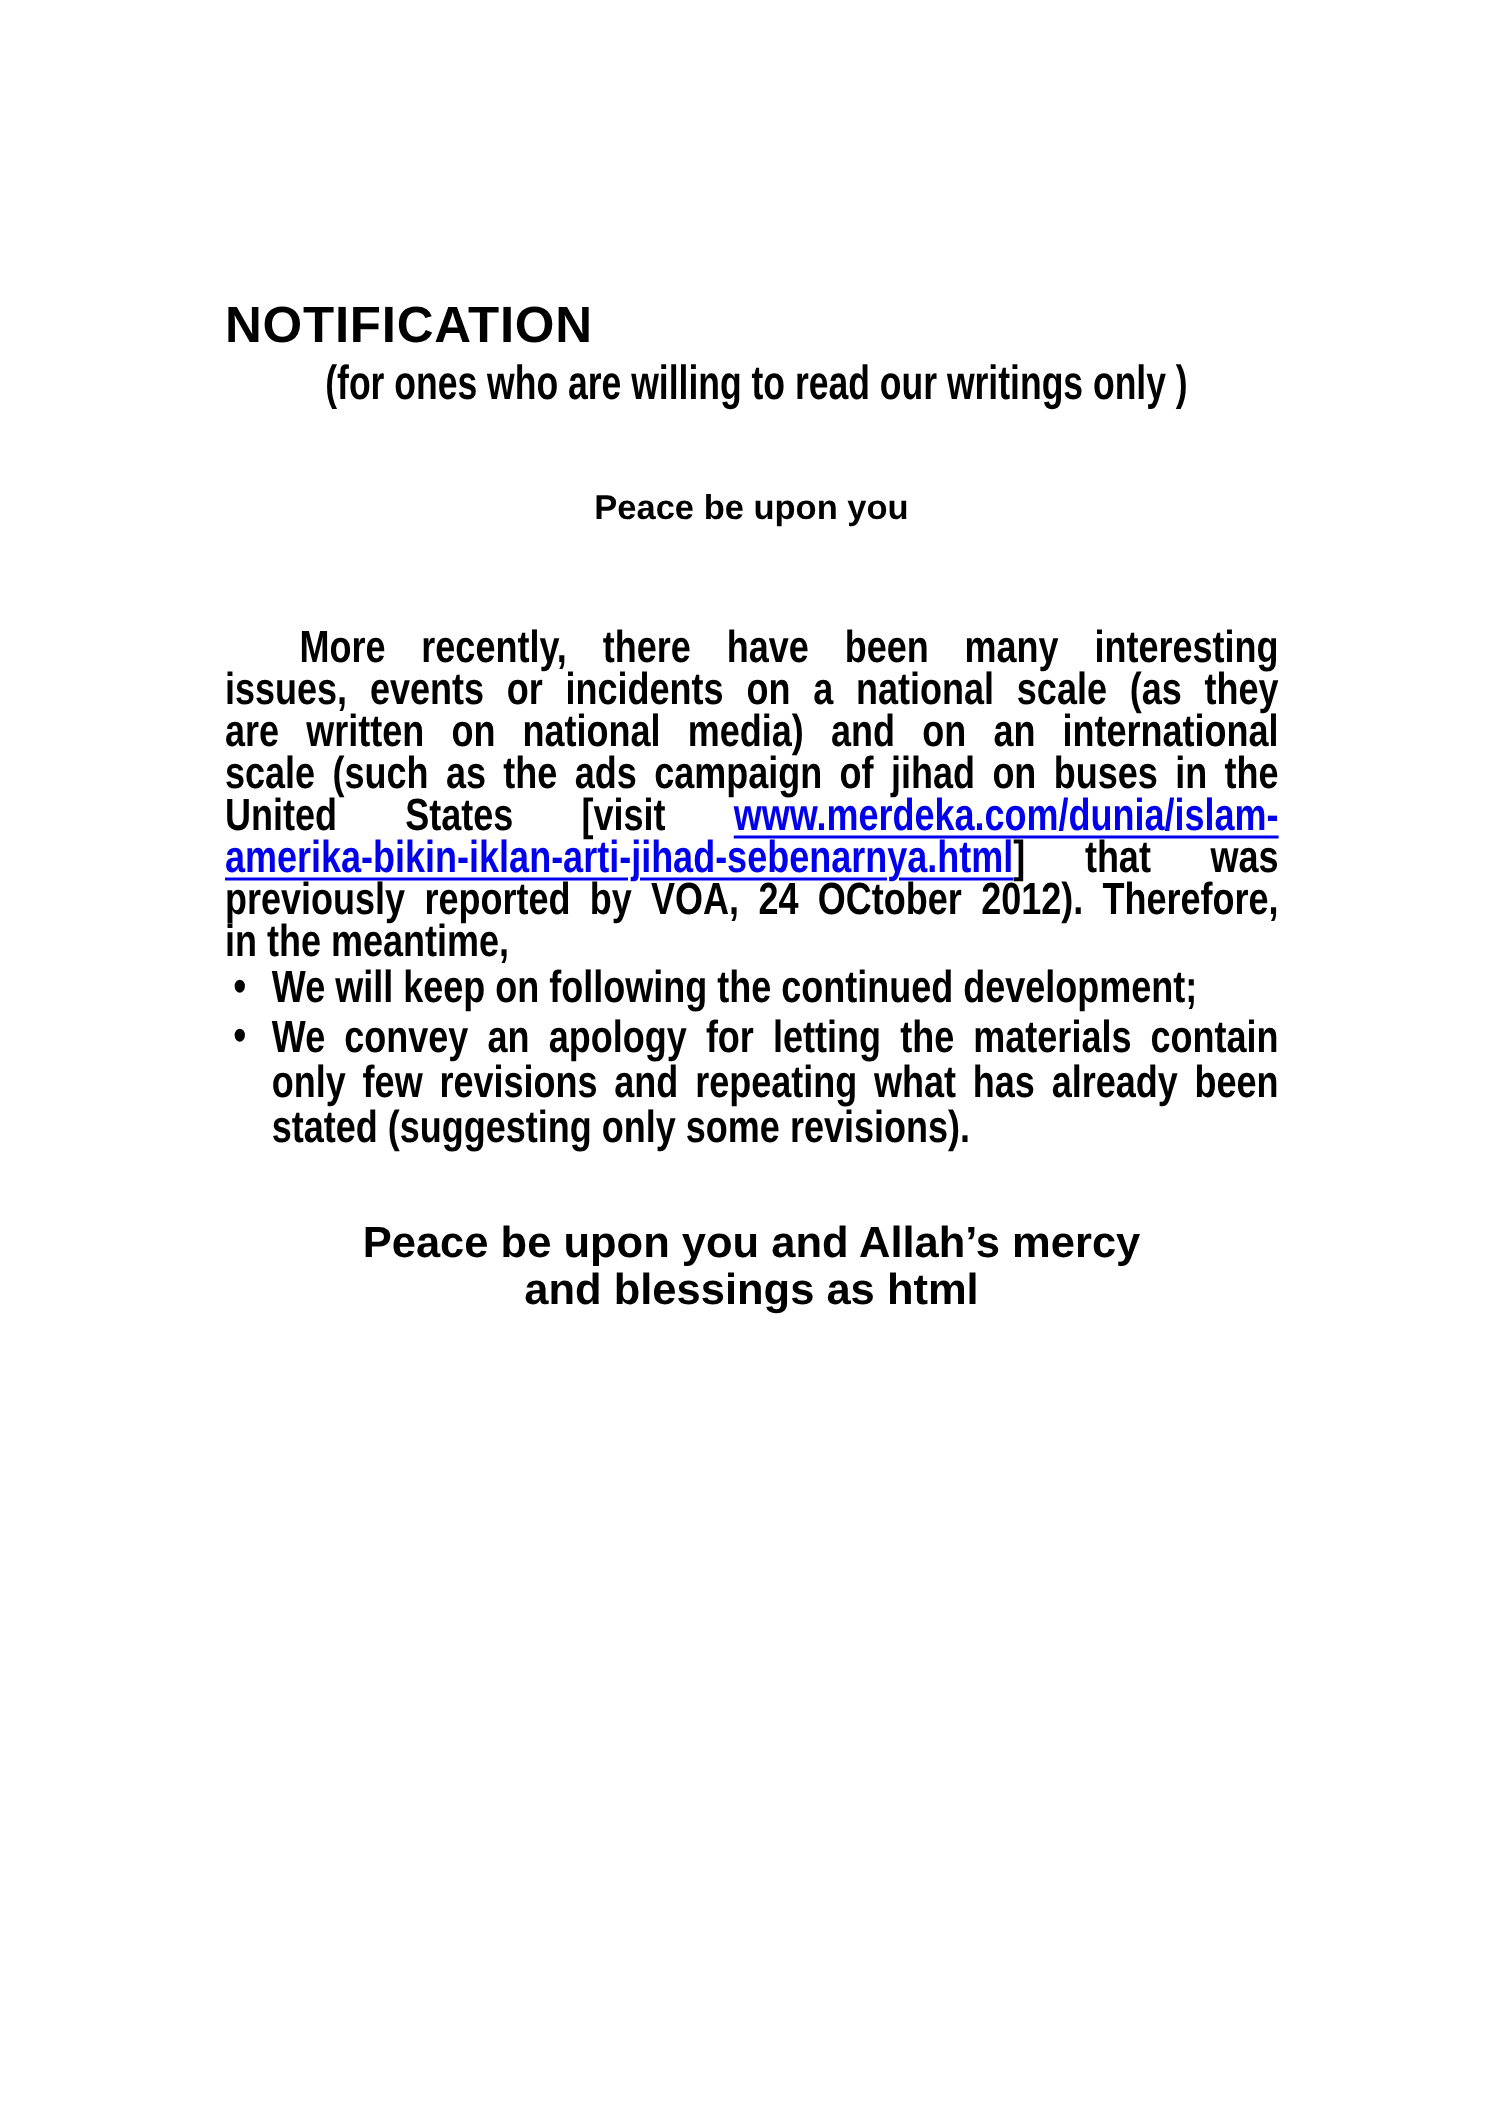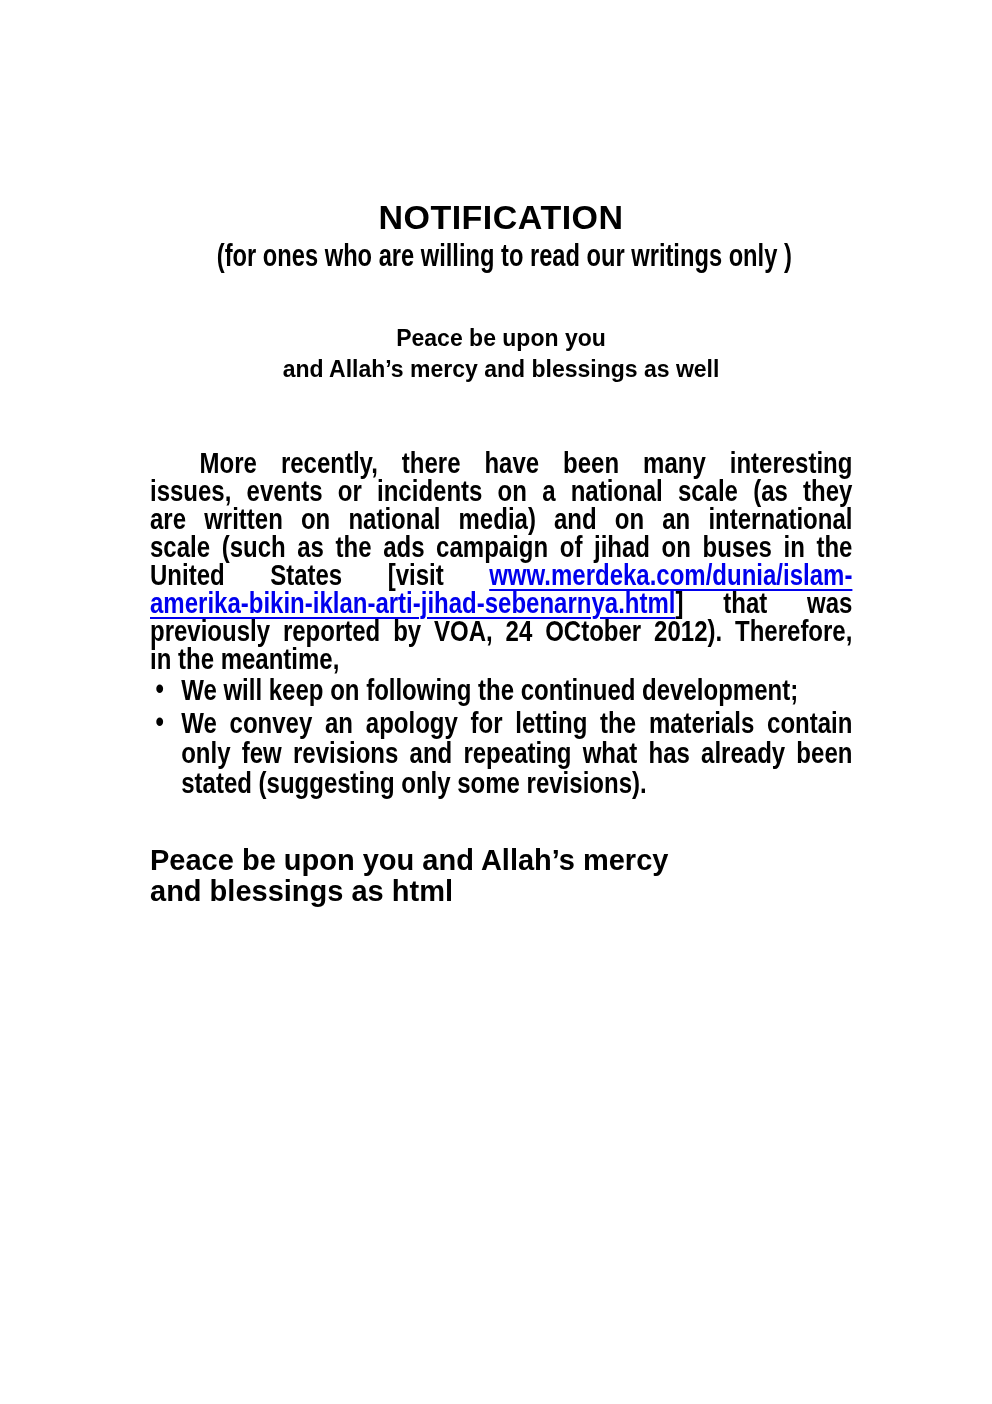--- a/index.html
+++ b/index.html
@@ -16,21 +16,21 @@
   .content {
     position: absolute;
     left: 150px;
     top: 0;
     width: 702px;
   }
   .title {
     margin-top: 197px;
     font-size: 34px;
     line-height: 40px;
-    text-align: center;
+    text-align: left;
     letter-spacing: 0.5px;
   }
   .subtitle {
     width: 768px;
     margin-left: -33px;
     white-space: nowrap;
     text-align: center;
     font-size: 32px;
     line-height: 36px;
     transform: scaleX(0.74);
@@ -72,20 +72,21 @@
   .bullet-item + .bullet-item { margin-top: 3px; }
   .bullet-marker {
     position: absolute;
     left: 7px;
     top: -1px;
   }
   .closing {
     margin-top: 47px;
     font-size: 29px;
     line-height: 31px;
+    text-align: center;
   }
   .link {
     color: #0000EE;
     text-decoration: underline;
     text-decoration-thickness: 2px;
     text-underline-offset: 4px;
     cursor: pointer;
   }
 </style>
 </head>
@@ -93,21 +94,20 @@
 
 <div class="page">
   <div class="content">
 
     <div class="title">NOTIFICATION</div>
 
     <div class="subtitle">(for ones who are willing to read our writings only )</div>
 
     <div class="greeting">
       <div>Peace be upon you</div>
-      <div>and Allah’s mercy and blessings as well</div>
     </div>
 
     <div class="para">
       <div class="jline indent">More recently, there have been many interesting</div>
       <div class="jline">issues, events or incidents on a national scale (as they</div>
       <div class="jline">are written on national media) and on an international</div>
       <div class="jline">scale (such as the ads campaign of jihad on buses in the</div>
       <div class="jline"><span>United States [visit</span> <a class="link">www.merdeka.com/dunia/islam-</a></div>
       <div class="jline"><a class="link">amerika-bikin-iklan-arti-jihad-sebenarnya.html</a><span>] that was</span></div>
       <div class="jline">previously reported by VOA, 24 OCtober 2012). Therefore,</div>

